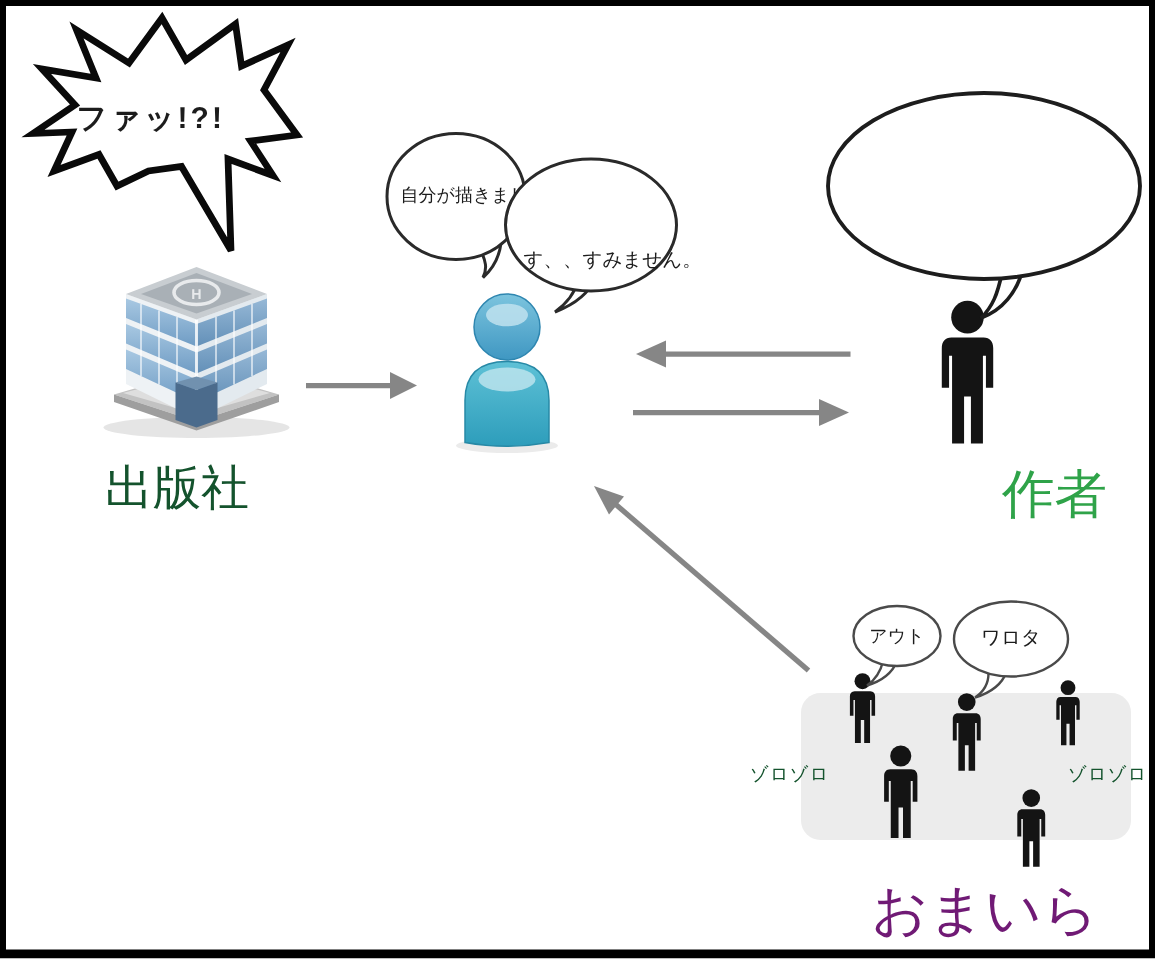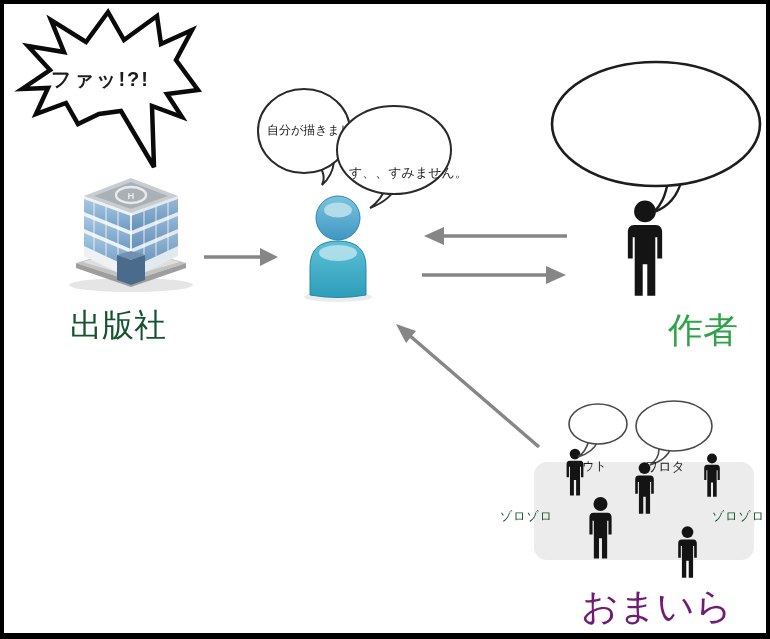--- a/index.html
+++ b/index.html
@@ -7,21 +7,21 @@
   .frame{position:relative;width:770px;height:639px;background:#ffffff;
          border:4px solid #000;border-bottom-width:6px;overflow:hidden;
          font-family:"Liberation Sans",sans-serif;}
   .layer{position:absolute;left:0;top:0;display:block;}
   .z1{z-index:1}.z2{z-index:2}.z3{z-index:3}.z4{z-index:4}
   .txt{position:absolute;color:#1c1c1c;white-space:nowrap;line-height:1.15;}
   .shout{font-size:20px;letter-spacing:2px;font-weight:700;}
   .b-small{font-size:12px;}
   .b-mid{font-size:13px;margin-top:26px;}
   .b-big{font-size:18px;letter-spacing:1px;}
-  .b-tiny{font-size:12px;margin-top:42px;}
+  .b-tiny{font-size:12px;text-align:center;}
   .sfx{font-size:12px;color:#14532d;letter-spacing:1px;}
   .lbl{font-weight:500;}
   .lbl-publisher{color:#14532d;font-size:32px;}
   .lbl-author{color:#dc541c;font-size:33px;}
   .lbl-creator{color:#2fa349;font-size:35px;}
   .lbl-crowd{color:#701a75;font-size:37px;}
 </style>
 </head>
 <body>
 

